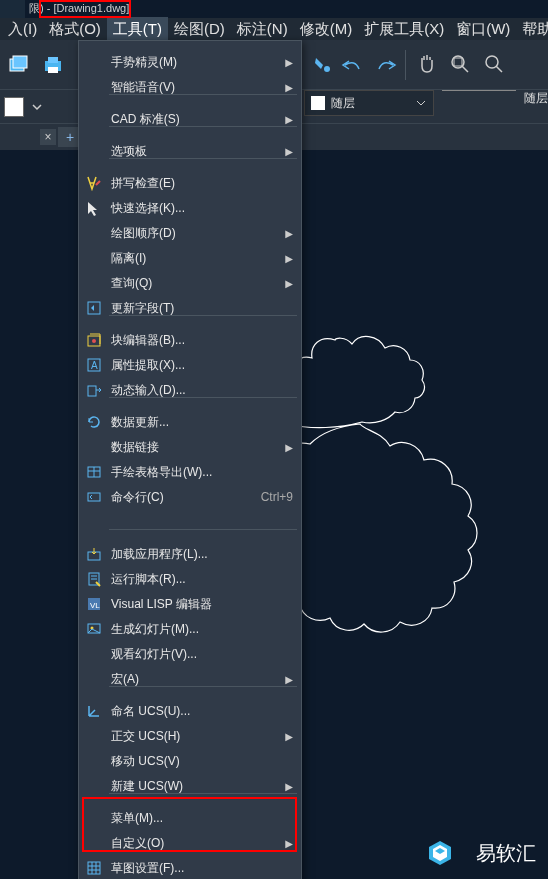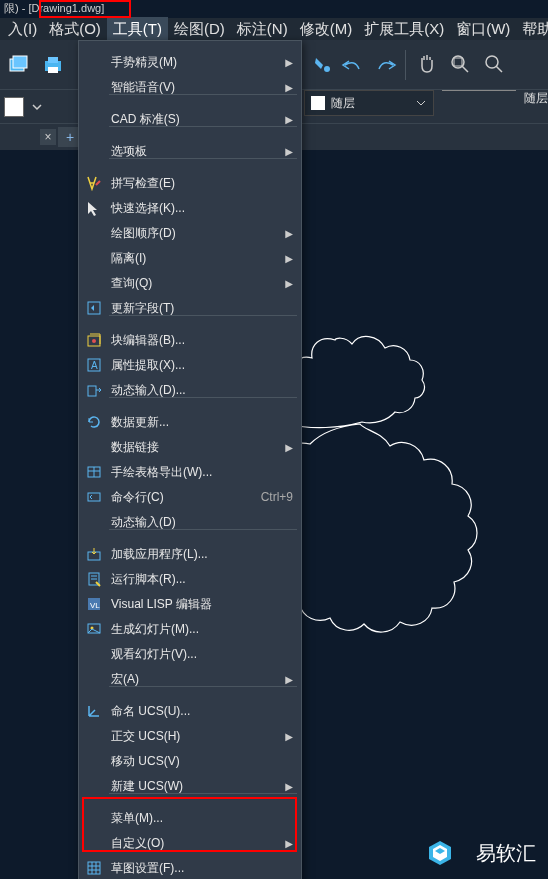--- a/index.html
+++ b/index.html
@@ -1,18 +1,18 @@
 <!DOCTYPE html>
 <html><head>
 <meta charset="utf-8">
 <style>
 * { margin: 0; padding: 0; box-sizing: border-box; font-family: "Microsoft YaHei", sans-serif; }
 body { background: #1a2a3a; width: 548px; height: 879px; overflow: hidden; position: relative; color: #e0e0e0; font-size: 12px; }
 
-.title-bar { background: #0d1a2b; height: 18px; padding: 1px 4px; color: #d0d0d0; font-size: 11px; }
+.title-bar { background: #0d1a2b; height: 18px; padding: 1px 4px; color: #d0d0d0; font-size: 11px; margin-left: 25px; }
 .title-red-box { position: absolute; top: 0; left: 39px; width: 92px; height: 18px; border: 2px solid #ff0000; pointer-events: none; }
 
 .menu-bar { background: #202a35; height: 22px; display: flex; align-items: center; padding-left: 2px; }
 .menu-item { padding: 3px 6px; color: #e0e0e0; font-size: 15px; cursor: pointer; white-space: nowrap; text-align: right; }
 .menu-item.active { background: #3a4a5a; color: #fff; }
 
 .toolbar-row { background: #28323e; height: 50px; display: flex; align-items: center; gap: 4px; padding: 0 4px; border-bottom: 1px solid #3a4550; }
 .tool-icon { width: 30px; height: 32px; display: flex; align-items: center; justify-content: center; }
 
 .layer-row { background: #28323e; height: 34px; display: flex; align-items: center; padding: 0 4px; gap: 6px; border-bottom: 1px solid #3a4550; }
@@ -295,21 +295,20 @@
         <svg width="16" height="16" viewBox="0 0 16 16">
           <rect x="2" y="4" width="12" height="8" stroke="#5bb5f0" fill="none"></rect>
           <path d="M4 8 L6 6 M4 8 L6 10" stroke="#5bb5f0" fill="none"></path>
         </svg>
       </div>
       <span class="dd-label">命令行(C)</span>
       <span class="dd-shortcut">Ctrl+9</span>
     </div>
     <div class="dd-item">
       <div class="dd-icon"></div>
-      <span class="dd-label">动态输入(D)</span>
     </div>
     <div class="dd-sep"></div>
     <div class="dd-item">
       <div class="dd-icon">
         <svg width="16" height="16" viewBox="0 0 16 16">
           <rect x="2" y="6" width="12" height="8" stroke="#5bb5f0" fill="none"></rect>
           <path d="M8 2 L8 8 M6 6 L8 8 L10 6" stroke="#f0d040" fill="none"></path>
         </svg>
       </div>
       <span class="dd-label">加载应用程序(L)...</span>

